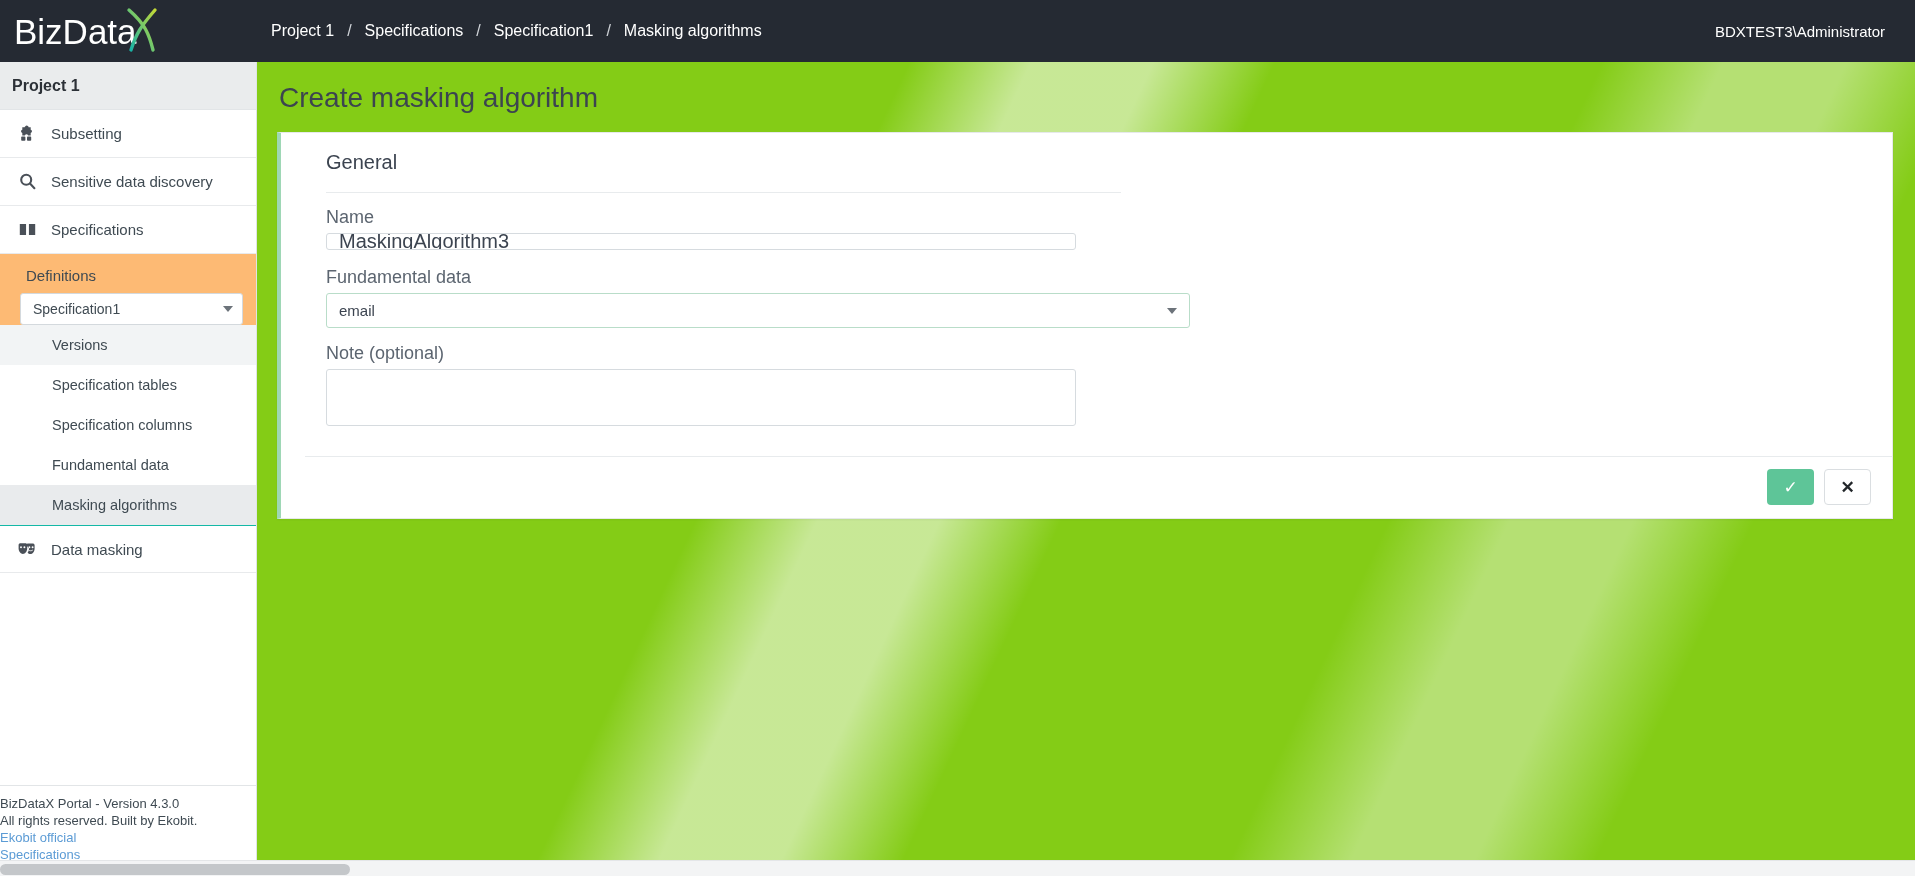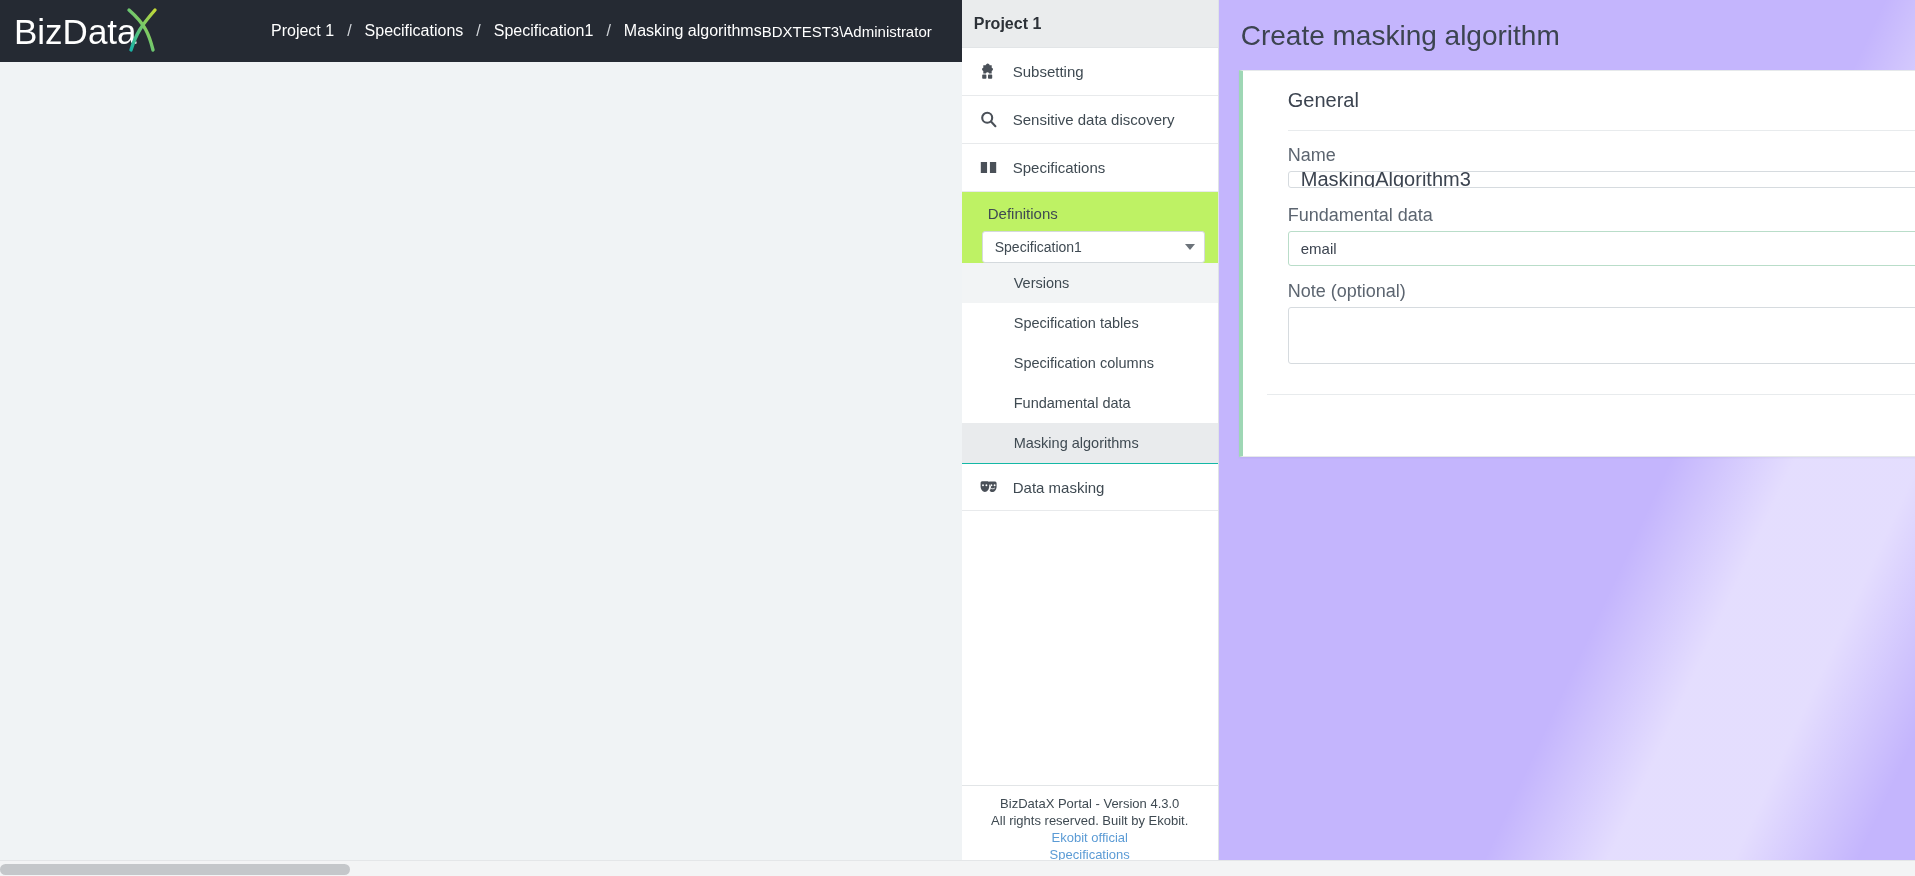--- a/index.html
+++ b/index.html
@@ -10,21 +10,21 @@
     overflow: hidden;
     font-family: "Liberation Sans", sans-serif;
     background: #f0f3f5;
   }
 
   .app {
     position: relative;
     width: 1915px;
     height: 876px;
     display: flex;
-    flex-direction: row;
+    flex-direction: column;
   }
 
   
   .topbar {
     height: 62px;
     min-height: 62px;
     background: #252a33;
     display: flex;
     align-items: center;
     color: #ffffff;
@@ -119,21 +119,21 @@
   .nav-item .nav-icon {
     width: 26px;
     min-width: 26px;
     display: flex;
     align-items: center;
     justify-content: center;
     margin-right: 11px;
     color: #4a5058;
   }
 
-  .sub-section { background: #bef264; }
+  .sub-section { background: #fdba74; }
 
   .definitions-label {
     font-size: 15px;
     color: #3f4a52;
     padding: 13px 0 9px 26px;
   }
 
   .spec-select {
     margin: 0 13px 0 20px;
     height: 32px;
@@ -160,37 +160,36 @@
     background: #ffffff;
   }
   .sub-item.shaded { background: #f2f4f5; }
   .sub-item.active { background: #e9ebed; }
 
   .sidebar-spacer { flex: 1; }
 
   .sidebar-footer {
     border-top: 1px solid #e2e5e7;
     padding: 10px 0 12px 0;
-    text-align: center;
     font-size: 13px;
     color: #3f4a52;
     line-height: 1.3;
   }
   .sidebar-footer a {
     color: #5b9bd5;
     text-decoration: none;
     display: block;
   }
 
   
   .main {
     flex: 1;
     min-width: 0;
     position: relative;
-    background: #c4b5fd;
+    background: #84cc16;
     overflow: hidden;
     padding: 0;
   }
   .main::before {
     content: "";
     position: absolute;
     inset: 0;
     background:
       linear-gradient(115deg,
         rgba(255,255,255,0) 0%,
@@ -254,21 +253,21 @@
     border-radius: 3px;
     padding: 0 12px;
     font-size: 20px;
     color: #3c4450;
     font-family: "Liberation Sans", sans-serif;
     background: #ffffff;
     outline: none;
   }
 
   .select-input {
-    width: 750px;
+    width: 864px;
     height: 35px;
     border: 1px solid #b9ddc9;
     border-radius: 3px;
     padding: 0 12px;
     font-size: 15px;
     color: #3c4450;
     background: #ffffff;
     display: flex;
     align-items: center;
     cursor: pointer;

